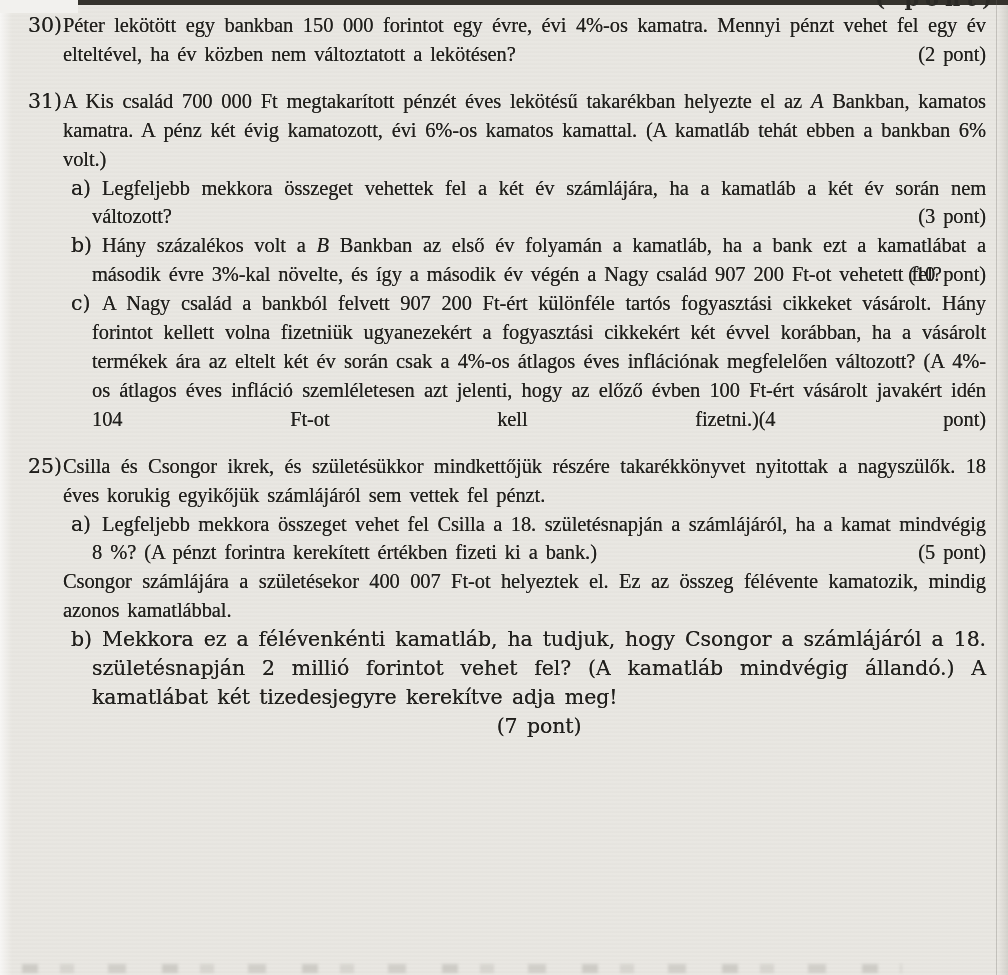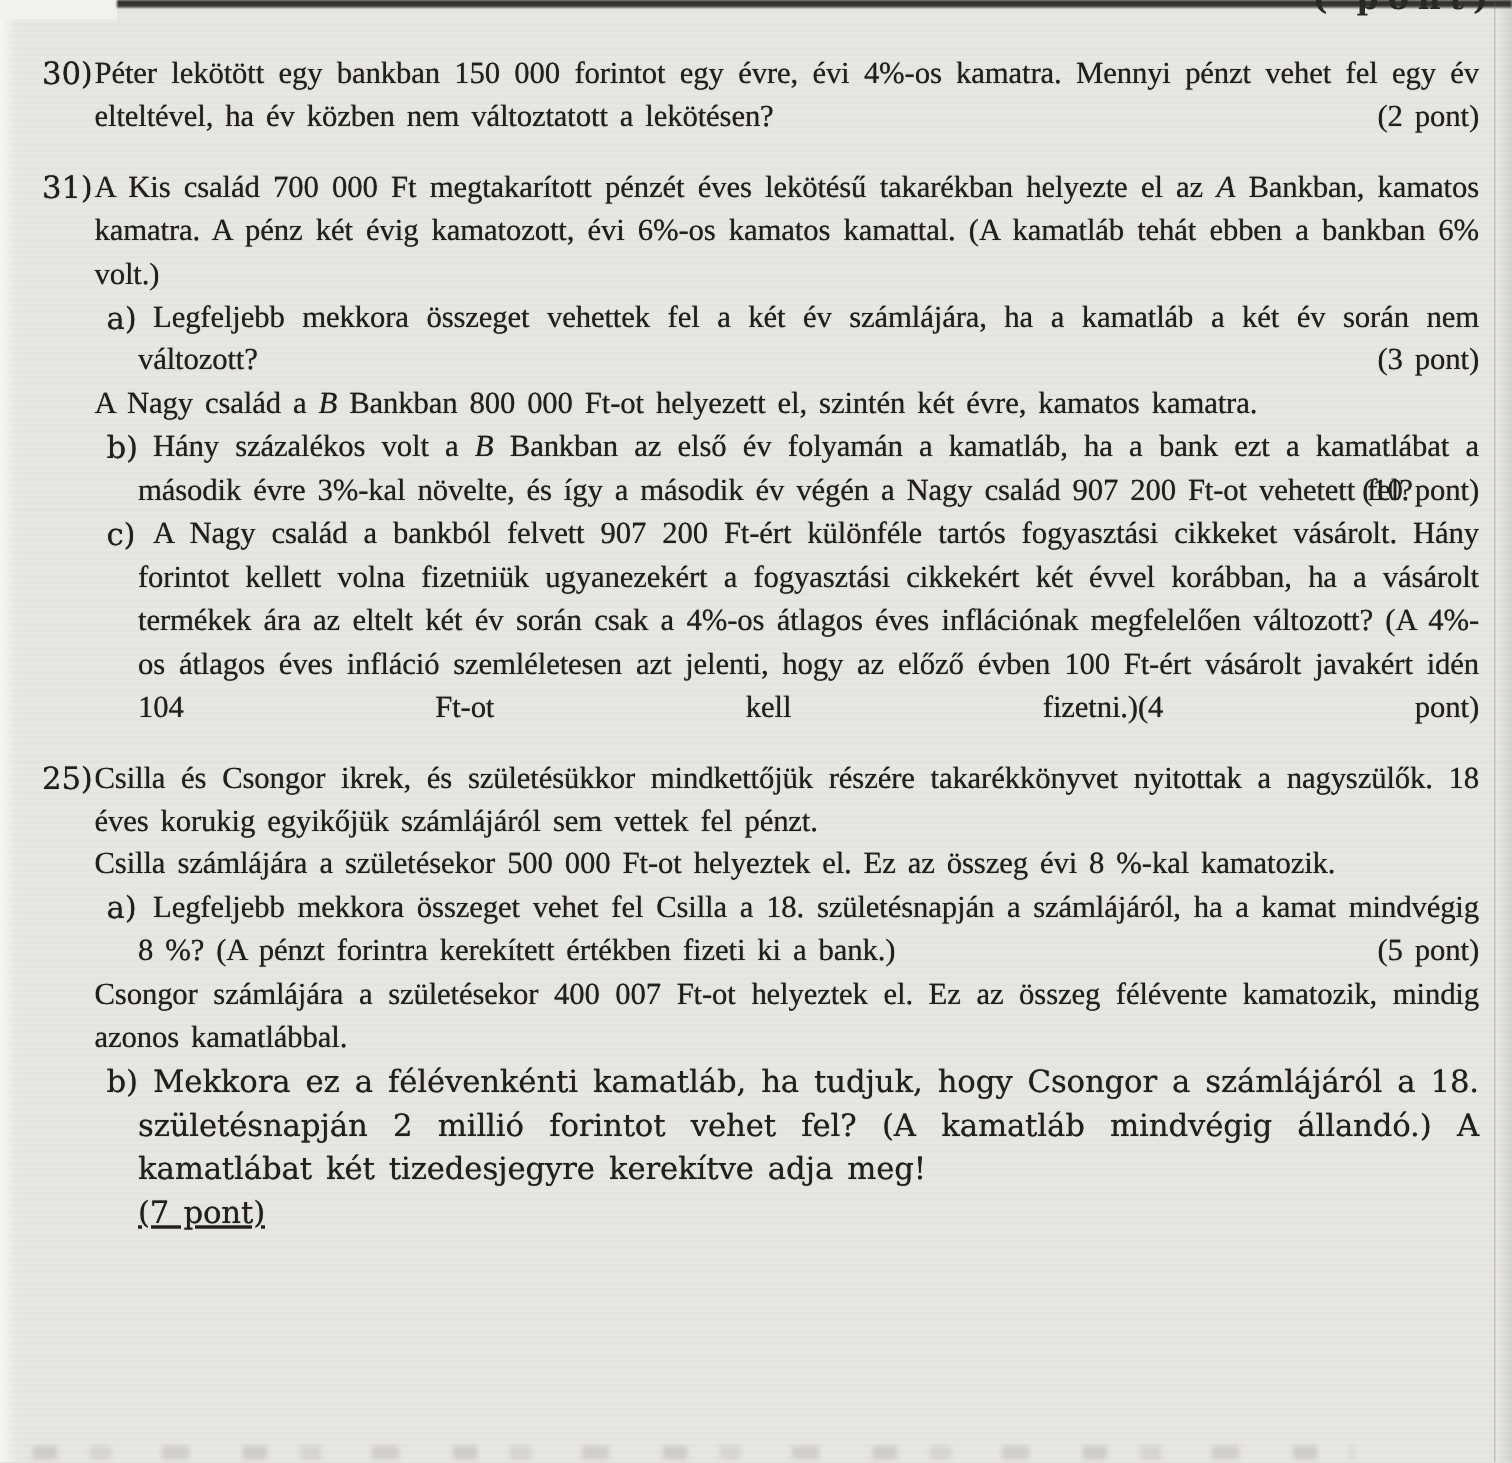--- a/index.html
+++ b/index.html
@@ -33,32 +33,32 @@
       rgba(120,118,110,.4) 86px 104px, rgba(120,118,110,0) 104px 140px);
   }
 
   .content{
     position:absolute;top:11px;left:28px;width:958px;
     font-size:20.5px;line-height:28.9px;
     text-align:justify;word-spacing:3px;letter-spacing:-0.1px;
     text-shadow:0 0 .6px rgba(25,24,20,.75);
     filter:blur(.22px) contrast(1.02);
   }
-  .problem{display:flex;align-items:flex-start;margin-top:24px;}
+  .problem{display:flex;align-items:flex-start;}
   .problem + .problem{margin-top:18px;}
   .pnum{flex:0 0 35px;text-align:left;white-space:nowrap;}
   .pbody{width:923px;}
   .rel{position:relative;display:block;font-family:Liberation Serif, serif;}
   .pts{position:absolute;right:0;bottom:0;white-space:nowrap;}
   .sub{position:relative;margin-left:29px;}
   .slabel{position:absolute;left:-21px;top:0;}
   .stext{display:block;text-indent:10px;}
   .justify-last{text-align-last:justify;font-family:Liberation Serif, serif;}
   .pts-inline{white-space:nowrap;}
-  .pts-line{text-align:left;text-decoration:underline;}
+  .pts-line{text-align:center;}
   i{font-style:italic;}
 </style>
 </head>
 <body>
 
 <div class="page">
 
   <div class="top-light"></div>
   <div class="top-bar"></div>
   <div class="top-frag">
@@ -84,21 +84,20 @@
         <span class="rel">A Kis család 700 000 Ft megtakarított pénzét éves lekötésű takarékban helyezte el az <i>A</i> Bankban, kamatos kamatra. A pénz két évig kamatozott, évi 6%-os kamatos kamattal. (A kamatláb tehát ebben a bankban 6% volt.)</span>
 
         <div class="sub">
           <span class="slabel">a)</span>
           <span class="stext rel">
             <span>Legfeljebb mekkora összeget vehettek fel a két év számlájára, ha a kamatláb a két év során nem változott?</span>
             <span class="pts">(3 pont)</span>
           </span>
         </div>
 
-        <span class="rel">A Nagy család a <i>B</i> Bankban 800 000 Ft-ot helyezett el, szintén két évre, kamatos kamatra.</span>
 
         <div class="sub">
           <span class="slabel">b)</span>
           <span class="stext rel">
             <span>Hány százalékos volt a <i>B</i> Bankban az első év folyamán a kamatláb, ha a bank ezt a kamatlábat a második évre 3%-kal növelte, és így a második év végén a Nagy család 907 200 Ft-ot vehetett fel?</span>
             <span class="pts">(10 pont)</span>
           </span>
         </div>
 
         <div class="sub">
@@ -107,21 +106,20 @@
             <span>A Nagy család a bankból felvett 907 200 Ft-ért különféle tartós fogyasztási cikkeket vásárolt. Hány forintot kellett volna fizetniük ugyanezekért a fogyasztási cikkekért két évvel korábban, ha a vásárolt termékek ára az eltelt két év során csak a 4%-os átlagos éves inflációnak megfelelően változott? (A 4%-os átlagos éves infláció szemléletesen azt jelenti, hogy az előző évben 100 Ft-ért vásárolt javakért idén 104 Ft-ot kell fizetni.)</span><span class="pts-inline">(4 pont)</span>
           </span>
         </div>
       </div>
     </section>
 
     <section class="problem">
       <div class="pnum">25)</div>
       <div class="pbody">
         <span class="rel">Csilla és Csongor ikrek, és születésükkor mindkettőjük részére takarékkönyvet nyitottak a nagyszülők. 18 éves korukig egyikőjük számlájáról sem vettek fel pénzt.</span>
-        <span class="rel">Csilla számlájára a születésekor 500 000 Ft-ot helyeztek el. Ez az összeg évi 8 %-kal kamatozik.</span>
 
         <div class="sub">
           <span class="slabel">a)</span>
           <span class="stext rel">
             <span>Legfeljebb mekkora összeget vehet fel Csilla a 18. születésnapján a számlájáról, ha a kamat mindvégig 8 %? (A pénzt forintra kerekített értékben fizeti ki a bank.)</span>
             <span class="pts">(5 pont)</span>
           </span>
         </div>
 
         <span class="rel">Csongor számlájára a születésekor 400 007 Ft-ot helyeztek el. Ez az összeg félévente kamatozik, mindig azonos kamatlábbal.</span>

